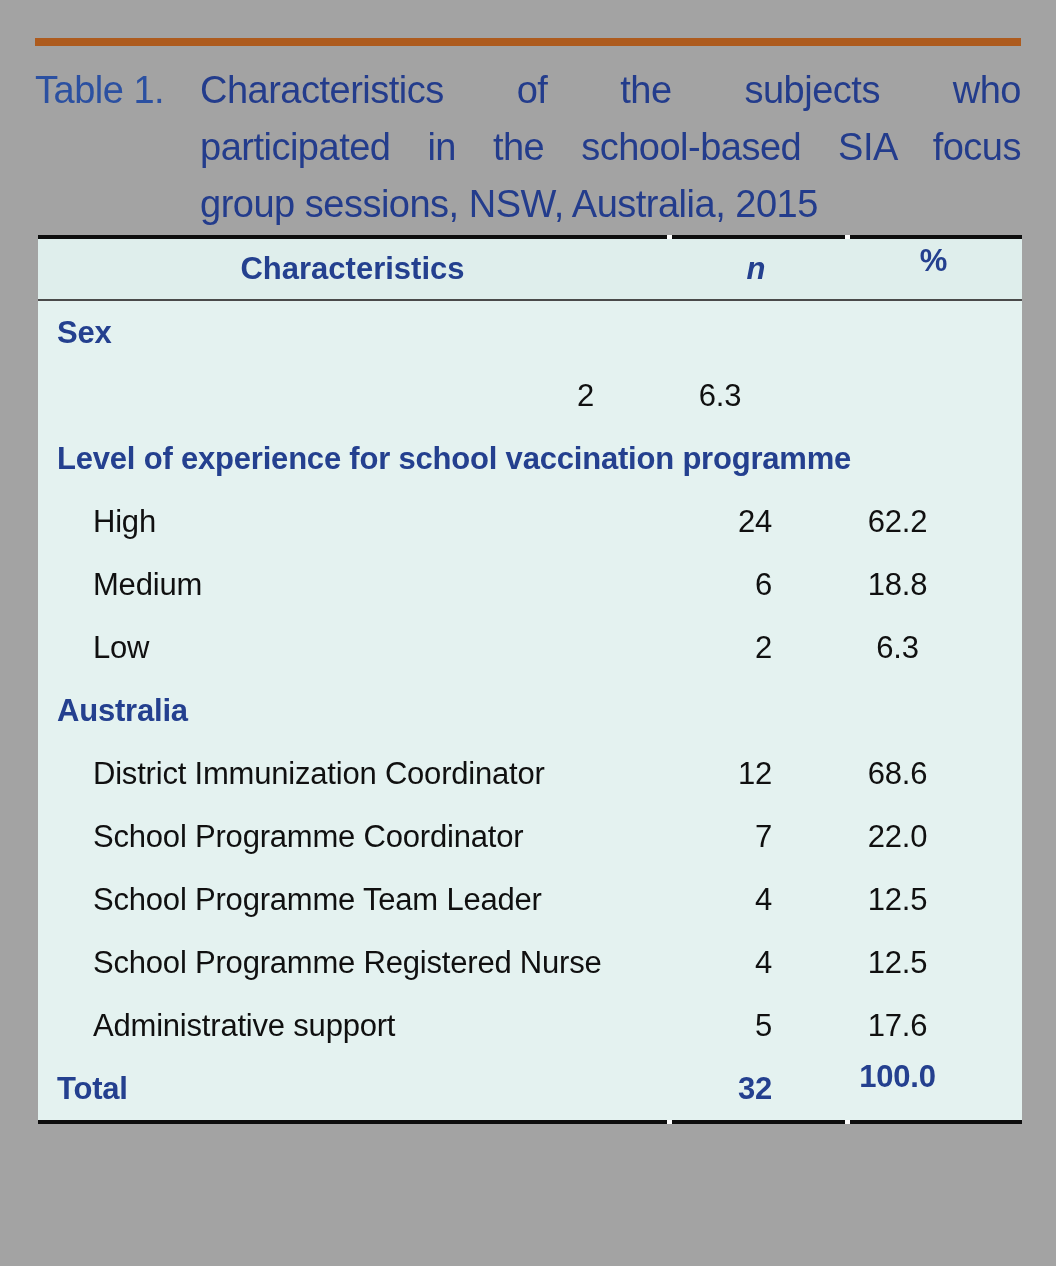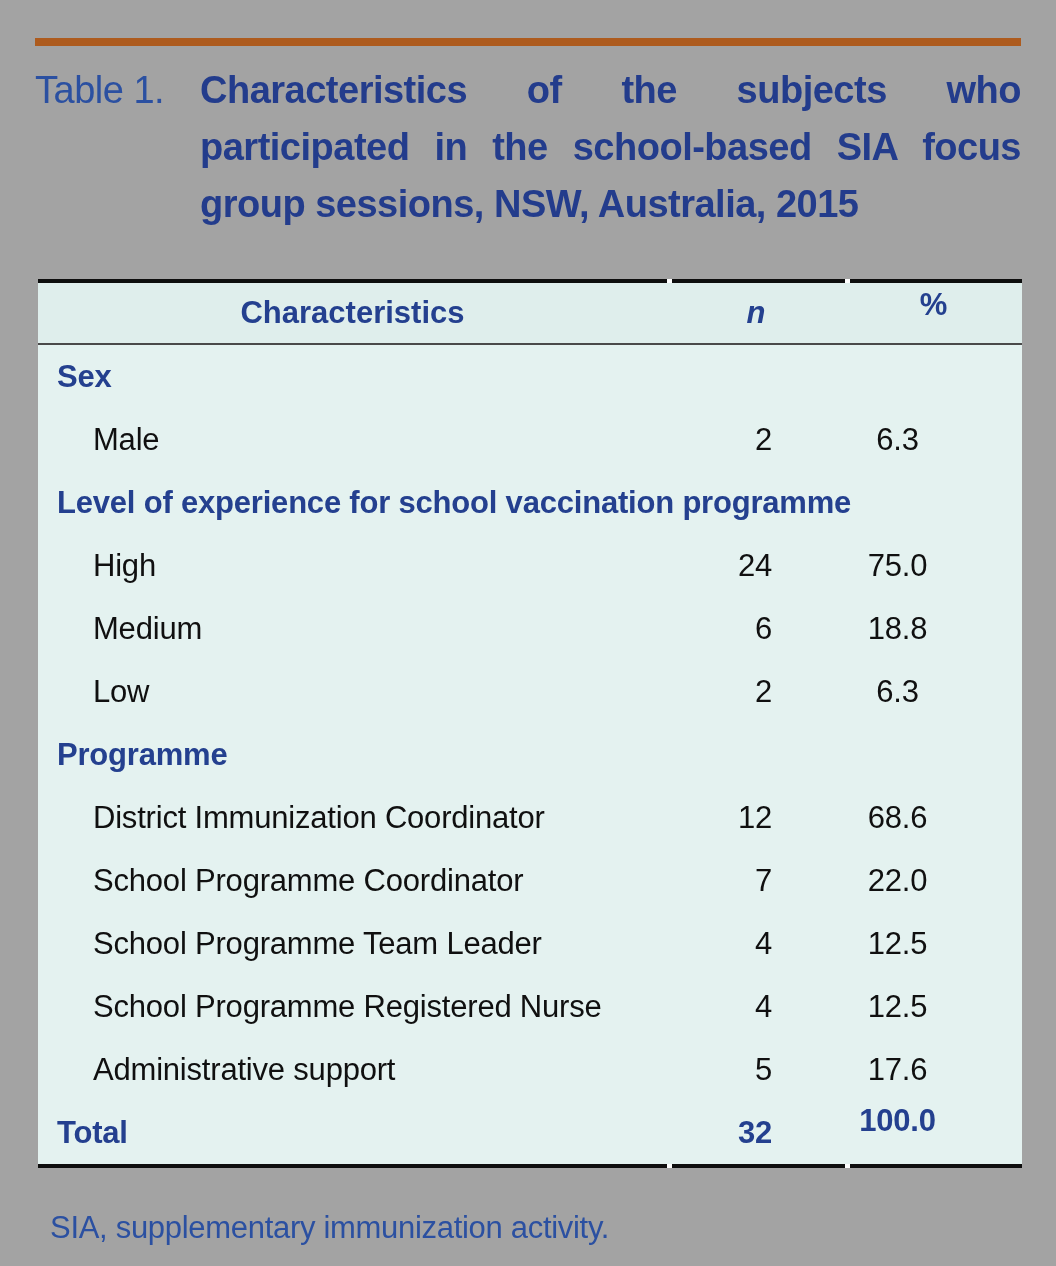--- a/index.html
+++ b/index.html
@@ -12,26 +12,26 @@
 
   
   .top-rule { position:absolute; left:35px; top:38px; width:986px; height:8px; background:#ad5b1e; }
 
   
   .caption { position:absolute; left:35px; top:62px; width:986px; display:flex; }
   .caption-label {
     flex:0 0 165px; width:165px;
     color:#2b50a1; font-size:38px; line-height:57px; letter-spacing:-0.5px;
   }
-  .caption-text { flex:1; color:#233c8c; font-weight:bold; font-size:38px; line-height:57px; letter-spacing:-0.5px; }
+  .caption-text { flex:1; color:#233c8c; font-weight:normal; font-size:38px; line-height:57px; letter-spacing:-0.5px; }
   .caption-line { text-align:justify; text-align-last:justify; }
   .caption-line.last { text-align:justify; text-align-last:left; }
 
   
-  .tbl { position:absolute; left:38px; top:235px; width:984px;margin-top:44px; }
+  .tbl { position:absolute; left:38px; top:235px; width:984px; }
   .hborder { position:relative; height:4px; background:#0e0e0e; }
   .notch { position:absolute; top:0; width:5px; height:4px; background:#fdfdfd; }
   .notch.a { left:629px; }
   .notch.b { left:807px; }
 
   .thead {
     display:grid; grid-template-columns:629px 178px 177px;
     height:60px; align-items:center;
     background:#dfeeec; color:#24408f; font-weight:bold; font-size:31px;
   }
@@ -91,46 +91,45 @@
     </div>
 
     <div class="head-rule"></div>
 
     <div class="tbody">
 
       <div class="row section">
         <div class="label">Sex</div>
       </div>
       <div class="row">
-        <div class="label">Male</div>
         <div class="cell-n">2</div>
         <div class="cell-pct">6.3</div>
       </div>
 
       <div class="row section">
         <div class="label">Level of experience for school vaccination programme</div>
       </div>
       <div class="row">
         <div class="label">High</div>
         <div class="cell-n">24</div>
-        <div class="cell-pct">75.0</div>
+        <div class="cell-pct">62.2</div>
       </div>
       <div class="row">
         <div class="label">Medium</div>
         <div class="cell-n">6</div>
         <div class="cell-pct">18.8</div>
       </div>
       <div class="row">
         <div class="label">Low</div>
         <div class="cell-n">2</div>
         <div class="cell-pct">6.3</div>
       </div>
 
       <div class="row section">
-        <div class="label">Programme</div>
+        <div class="label">Australia</div>
       </div>
       <div class="row">
         <div class="label">District Immunization Coordinator</div>
         <div class="cell-n">12</div>
         <div class="cell-pct">68.6</div>
       </div>
       <div class="row">
         <div class="label">School Programme Coordinator</div>
         <div class="cell-n">7</div>
         <div class="cell-pct">22.0</div>
@@ -159,15 +158,14 @@
 
     </div>
 
     <div class="hborder">
       <span class="notch a"></span>
       <span class="notch b"></span>
     </div>
 
   </div>
 
-  <div class="footnote">SIA, supplementary immunization activity.</div>
 
 </div>
 
 </body></html>

